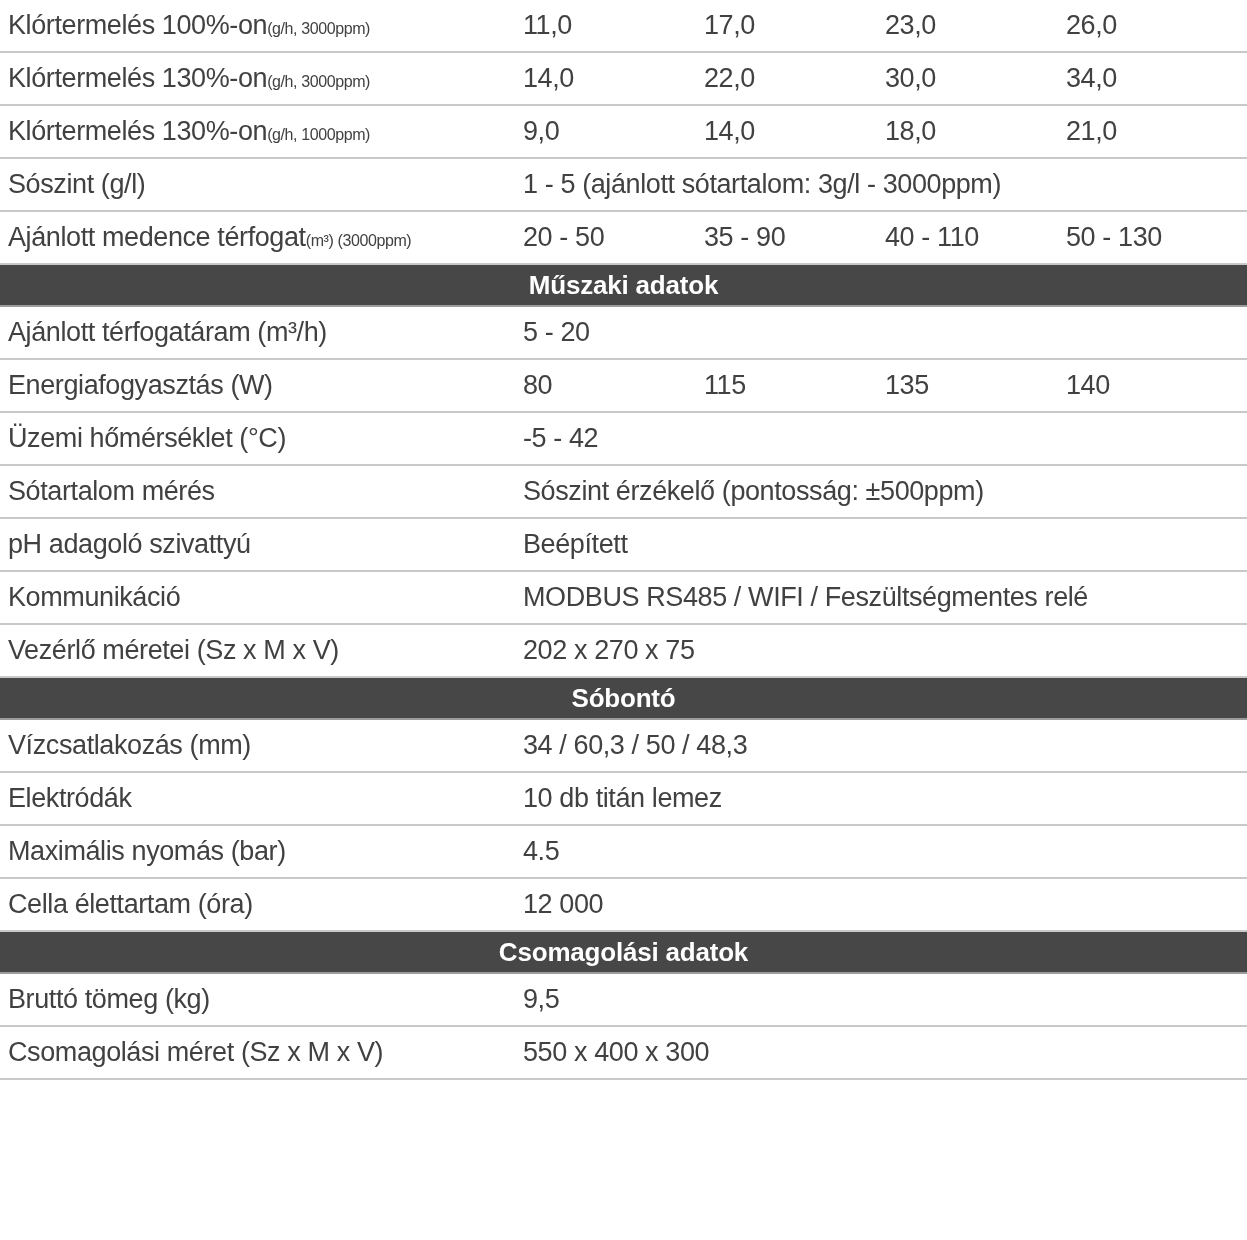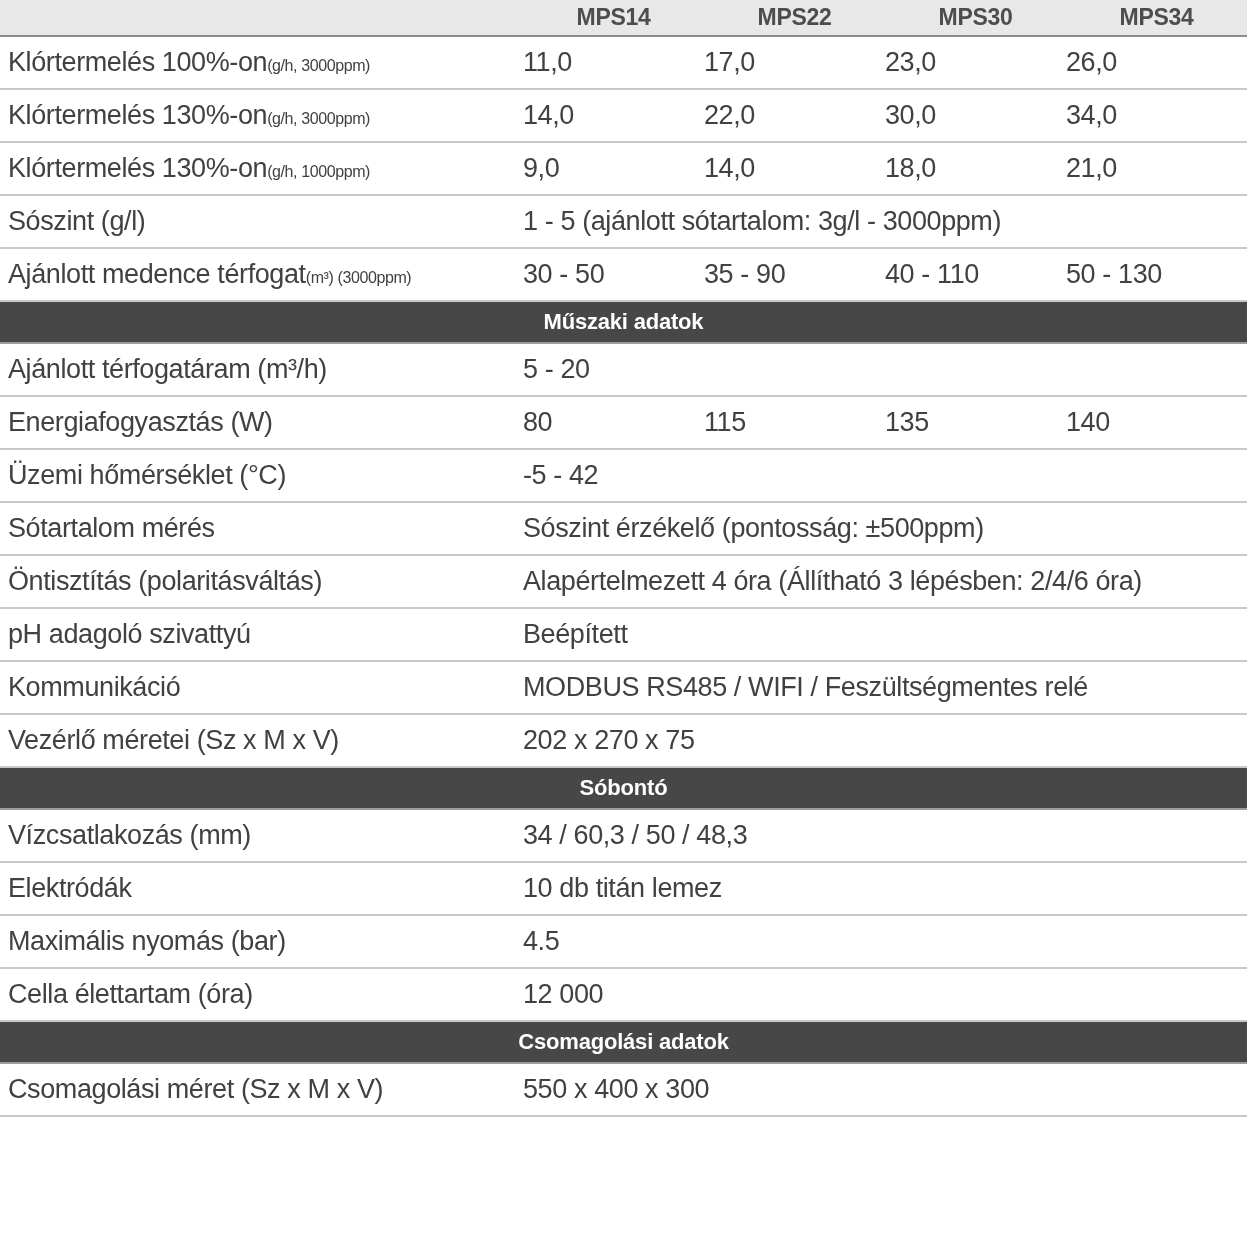--- a/index.html
+++ b/index.html
@@ -15,44 +15,37 @@
   }
   td{
     height:51px;border-bottom:2px solid #c9c9c9;
     font-size:27px;color:#414141;letter-spacing:-0.4px;
   }
   td.lbl{text-align:left;padding-left:8px;white-space:nowrap;overflow:hidden;}
   .l-small{font-size:16px;}
   td.val{white-space:nowrap;}
   td.section{
     height:40px;background:#474747;color:#ffffff;
-    font-size:22px;font-weight:bold;text-align:center;
+    font-size:26px;font-weight:bold;text-align:center;
     border-bottom:2px solid #9c9c9c;letter-spacing:-0.2px;
   }
 </style>
 </head>
 <body>
 
 <table class="spec">
   <colgroup>
     <col class="c-label">
       <col class="c-data">
       <col class="c-data">
       <col class="c-data">
       <col class="c-data">
   </colgroup>
 
   <tbody>
-      <tr class="head">
-    <th class="lbl"></th>
-    <th>MPS14</th>
-    <th>MPS22</th>
-    <th>MPS30</th>
-    <th>MPS34</th>
-  </tr>
 
   <tr>
     <td class="lbl"><span>Klórtermelés 100%-on</span><span class="l-small">(g/h, 3000ppm)</span></td>
     <td class="val">11,0</td>
     <td class="val">17,0</td>
     <td class="val">23,0</td>
     <td class="val">26,0</td>
   </tr>
 
   <tr>
@@ -71,21 +64,21 @@
     <td class="val">21,0</td>
   </tr>
 
   <tr>
     <td class="lbl"><span>Sószint (g/l)</span></td>
     <td class="val" colspan="4">1 - 5 (ajánlott sótartalom: 3g/l - 3000ppm)</td>
   </tr>
 
   <tr>
     <td class="lbl"><span>Ajánlott medence térfogat</span><span class="l-small">(m³) (3000ppm)</span></td>
-    <td class="val">30 - 50</td>
+    <td class="val">20 - 50</td>
     <td class="val">35 - 90</td>
     <td class="val">40 - 110</td>
     <td class="val">50 - 130</td>
   </tr>
 
   <tr>
     <td class="section" colspan="5">Műszaki adatok</td>
   </tr>
 
   <tr>
@@ -105,24 +98,20 @@
   <tr>
     <td class="lbl"><span>Üzemi hőmérséklet (°C)</span></td>
     <td class="val" colspan="4">-5 - 42</td>
   </tr>
 
   <tr>
     <td class="lbl"><span>Sótartalom mérés</span></td>
     <td class="val" colspan="4">Sószint érzékelő (pontosság: ±500ppm)</td>
   </tr>
 
-  <tr>
-    <td class="lbl"><span>Öntisztítás (polaritásváltás)</span></td>
-    <td class="val" colspan="4">Alapértelmezett 4 óra (Állítható 3 lépésben: 2/4/6 óra)</td>
-  </tr>
 
   <tr>
     <td class="lbl"><span>pH adagoló szivattyú</span></td>
     <td class="val" colspan="4">Beépített</td>
   </tr>
 
   <tr>
     <td class="lbl"><span>Kommunikáció</span></td>
     <td class="val" colspan="4">MODBUS RS485 / WIFI / Feszültségmentes relé</td>
   </tr>
@@ -154,20 +143,24 @@
 
   <tr>
     <td class="lbl"><span>Cella élettartam (óra)</span></td>
     <td class="val" colspan="4">12 000</td>
   </tr>
 
   <tr>
     <td class="section" colspan="5">Csomagolási adatok</td>
   </tr>
 
+  <tr>
+    <td class="lbl"><span>Bruttó tömeg (kg)</span></td>
+    <td class="val" colspan="4">9,5</td>
+  </tr>
 
   <tr>
     <td class="lbl"><span>Csomagolási méret (Sz x M x V)</span></td>
     <td class="val" colspan="4">550 x 400 x 300</td>
   </tr>
 
 </tbody>
   </table>
 
 </body></html>

